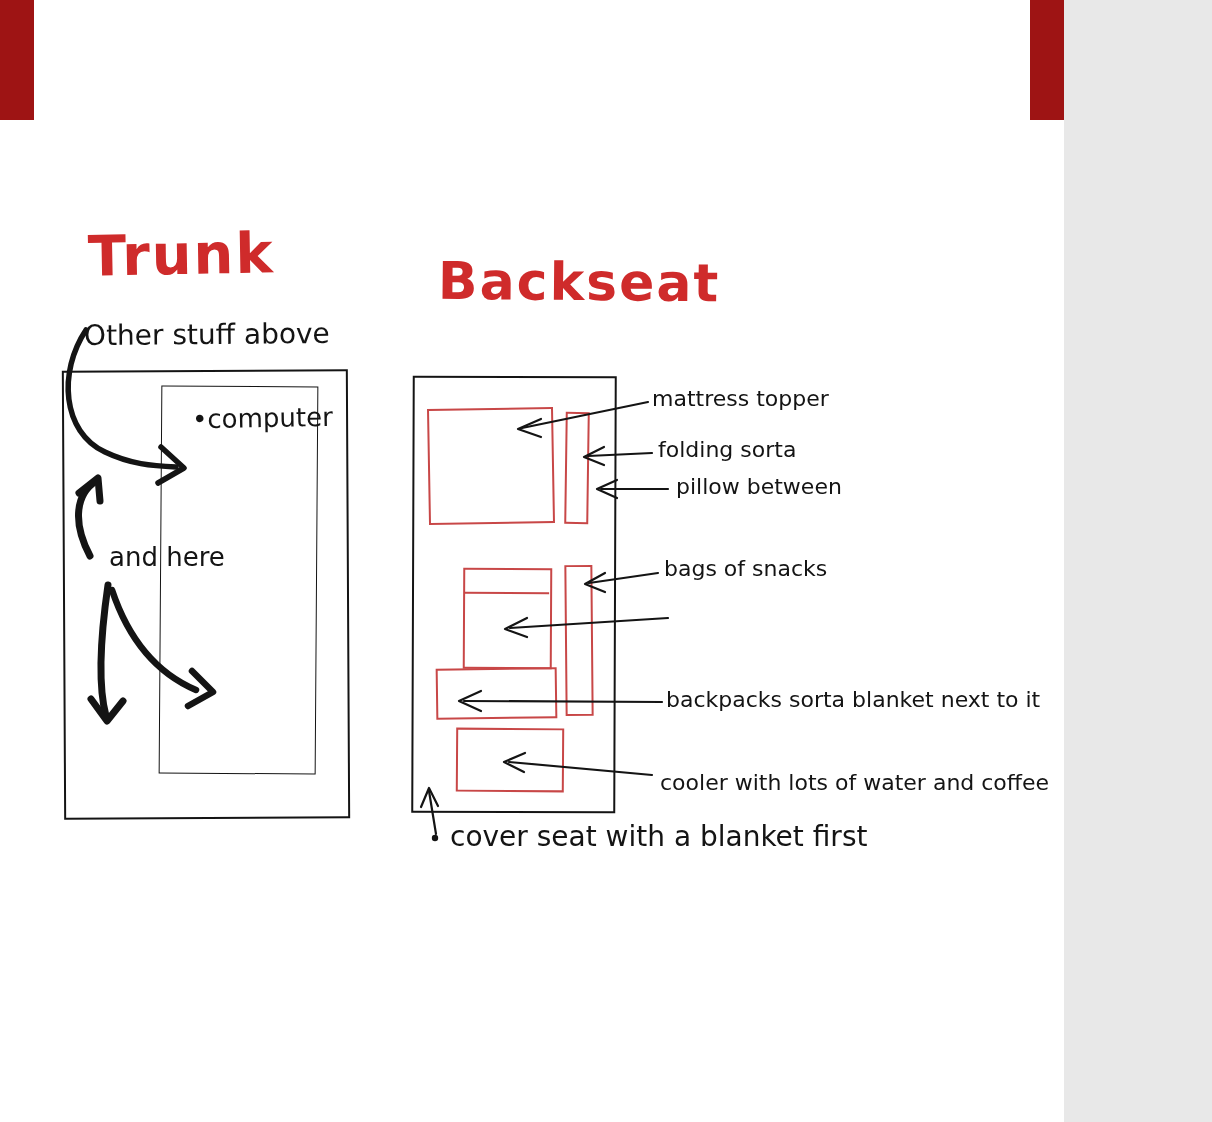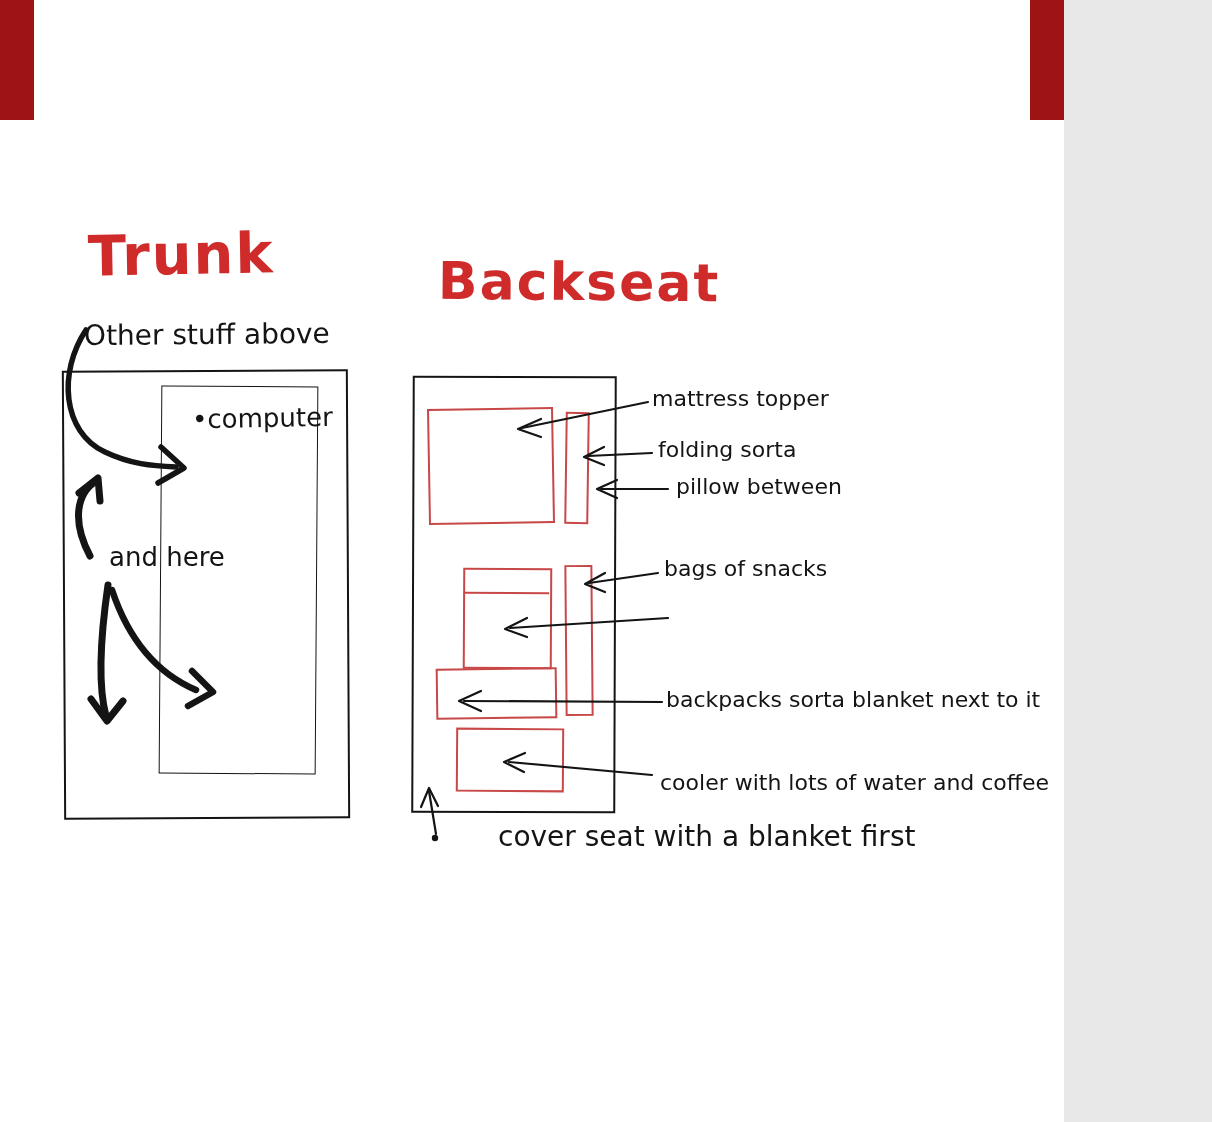--- a/index.html
+++ b/index.html
@@ -36,21 +36,21 @@
   .computer-label{left:192px;top:403px;font-size:26px;transform:rotate(-1deg);}
   .and-here-label{left:88px;top:542px;font-size:26px;margin-left:21px;}
 
   .lbl-mattress{left:652px;top:386px;}
   .lbl-chair{left:658px;top:437px;}
   .lbl-pillow{left:676px;top:474px;}
   .lbl-snacks{left:664px;top:556px;}
   .lbl-suitcases{left:676px;top:597px;}
   .lbl-backpacks{left:666px;top:687px;}
   .lbl-cooler{left:660px;top:761px;margin-top:9px;}
-  .lbl-blanket{left:450px;top:820px;font-size:28px;margin-left:48px;}
+  .lbl-blanket{left:450px;top:820px;font-size:28px;}
 
   .box-black{position:absolute;border:2px solid var(--ink);background:transparent;}
   .trunk-outer{left:63px;top:370px;width:282px;height:445px;transform:rotate(-0.3deg);}
   .trunk-inner{left:160px;top:386px;width:155px;height:386px;border-width:1.5px;transform:rotate(0.4deg);}
   .backseat-box{left:412px;top:376px;width:200px;height:433px;transform:rotate(0.2deg);}
 
   .box-red{position:absolute;border:2.5px solid var(--box-red);background:transparent;}
   .mattress-box{left:428px;top:408px;width:122px;height:112px;transform:rotate(-1deg);}
   .chair-strip{left:565px;top:412px;width:20px;height:108px;transform:rotate(0.8deg);}
   .suitcase-box{left:463px;top:568px;width:85px;height:97px;transform:rotate(0.3deg);}

